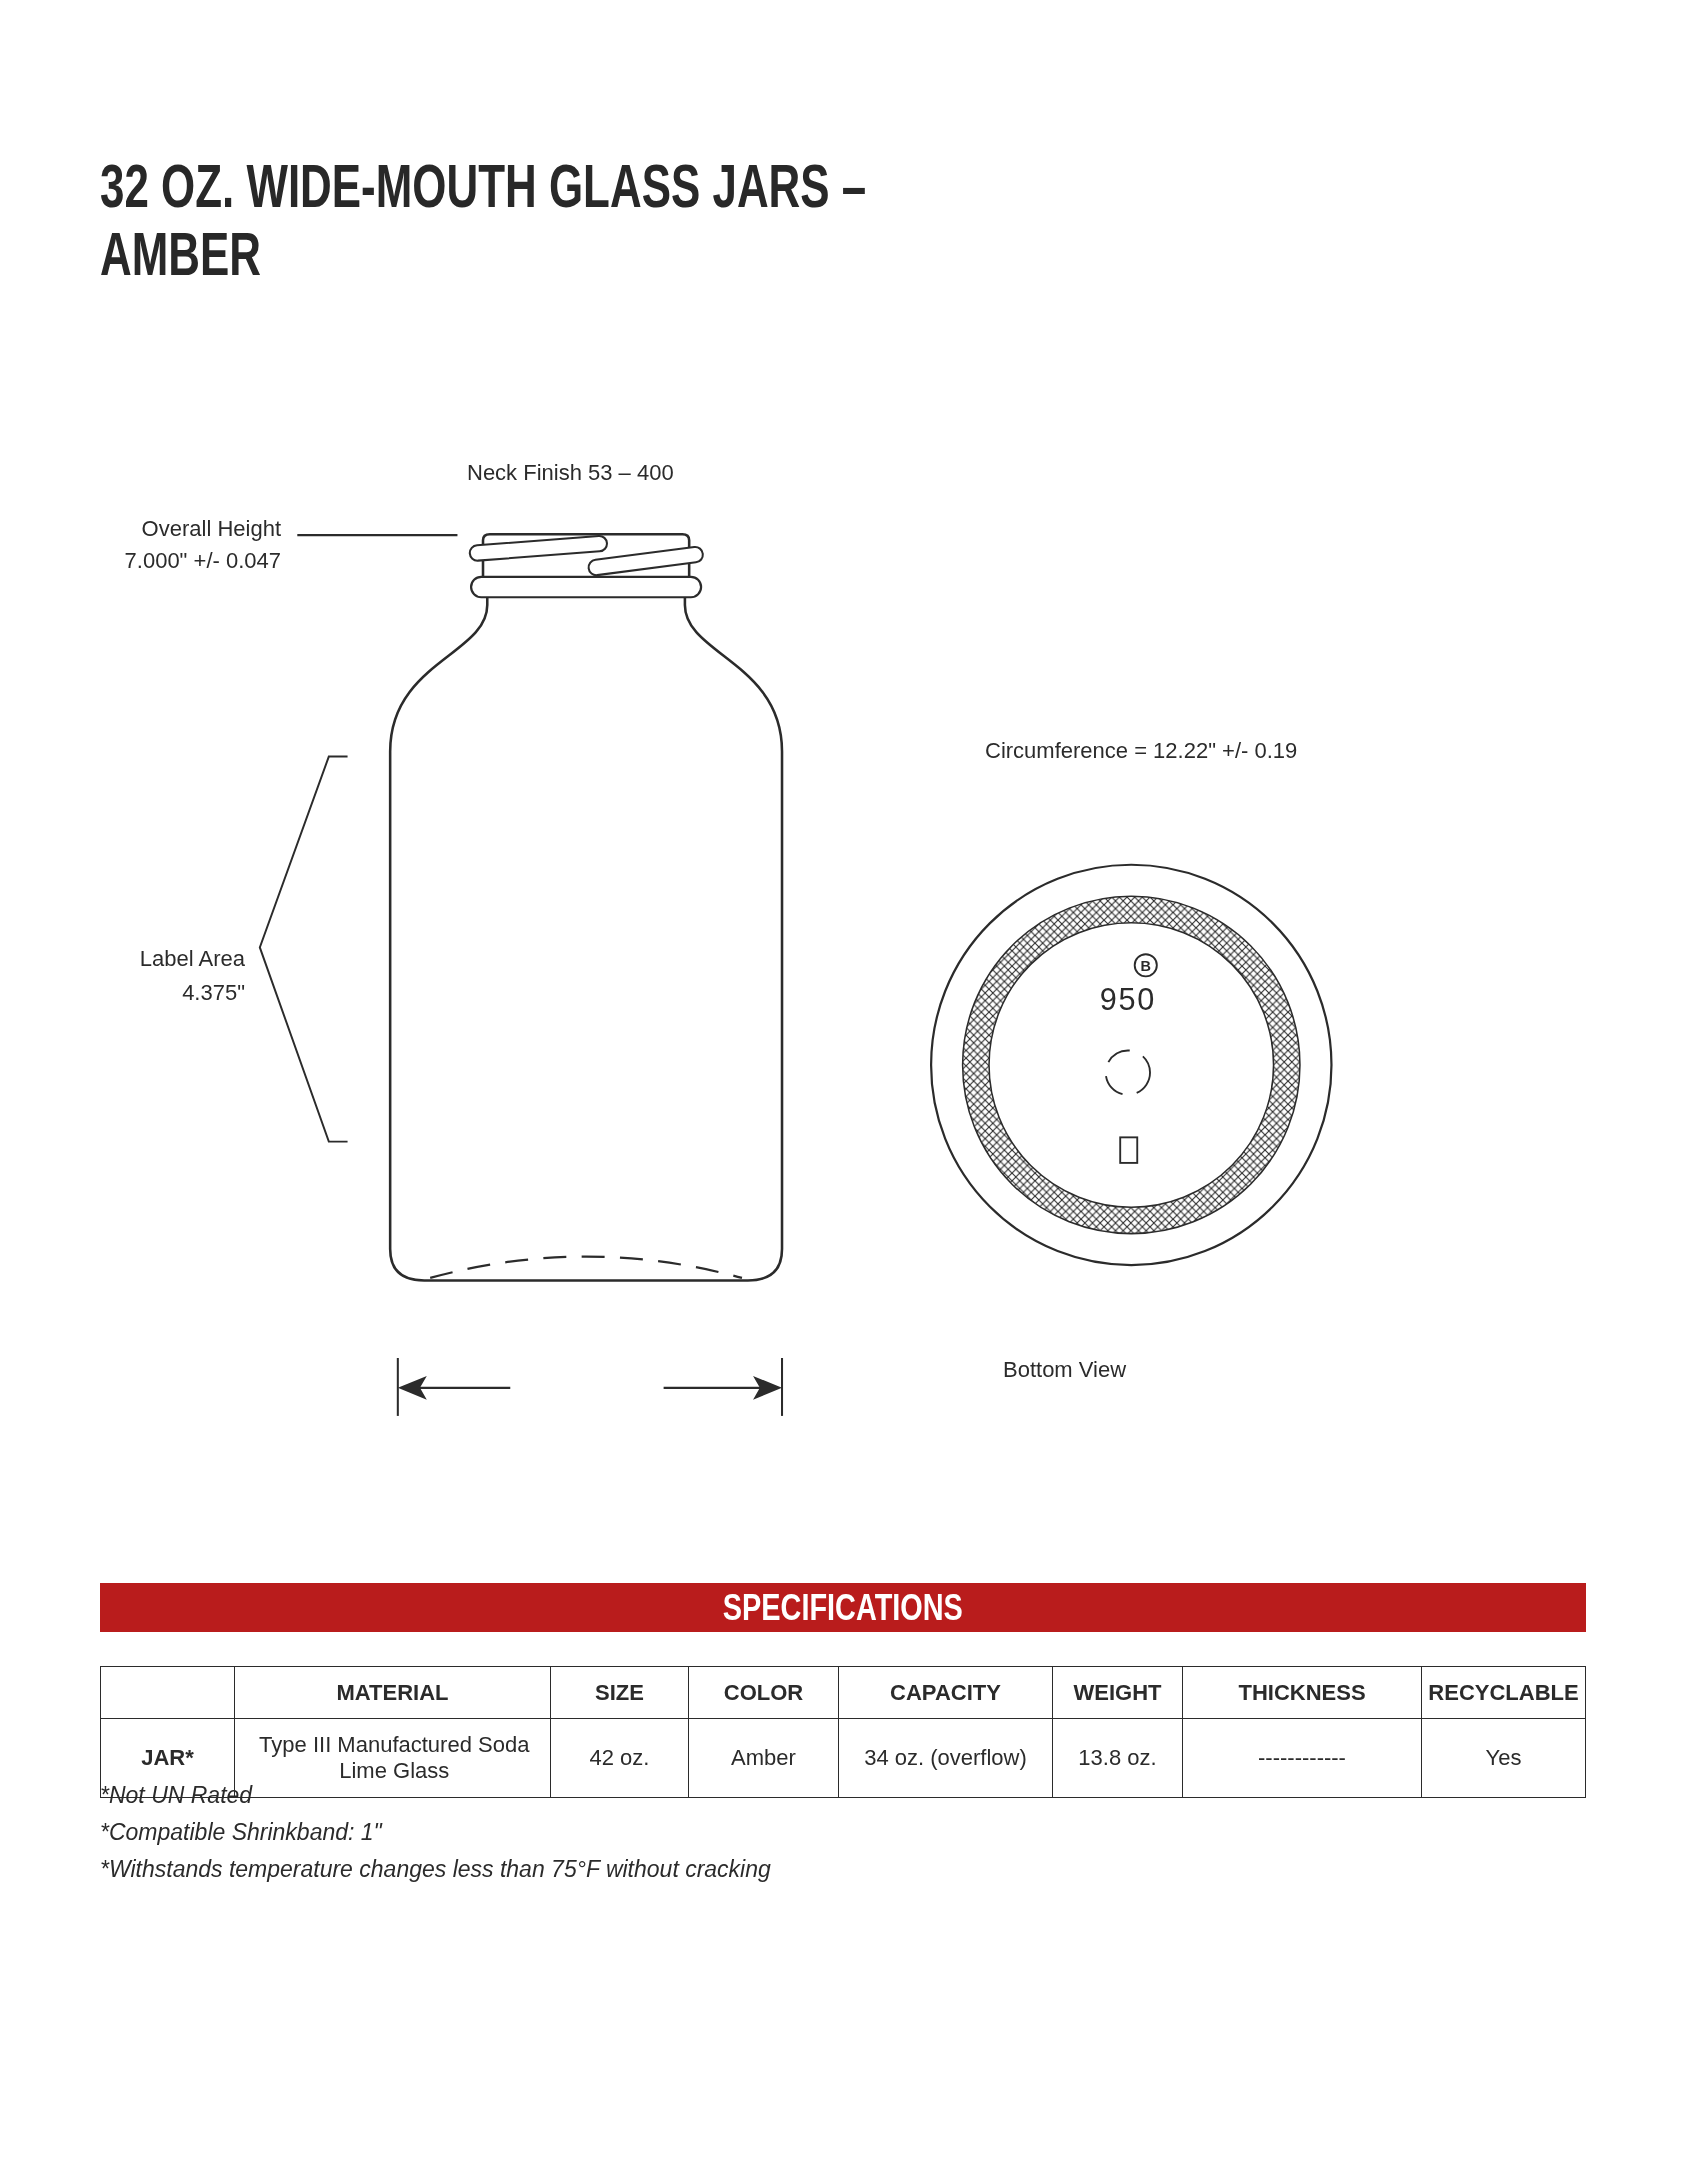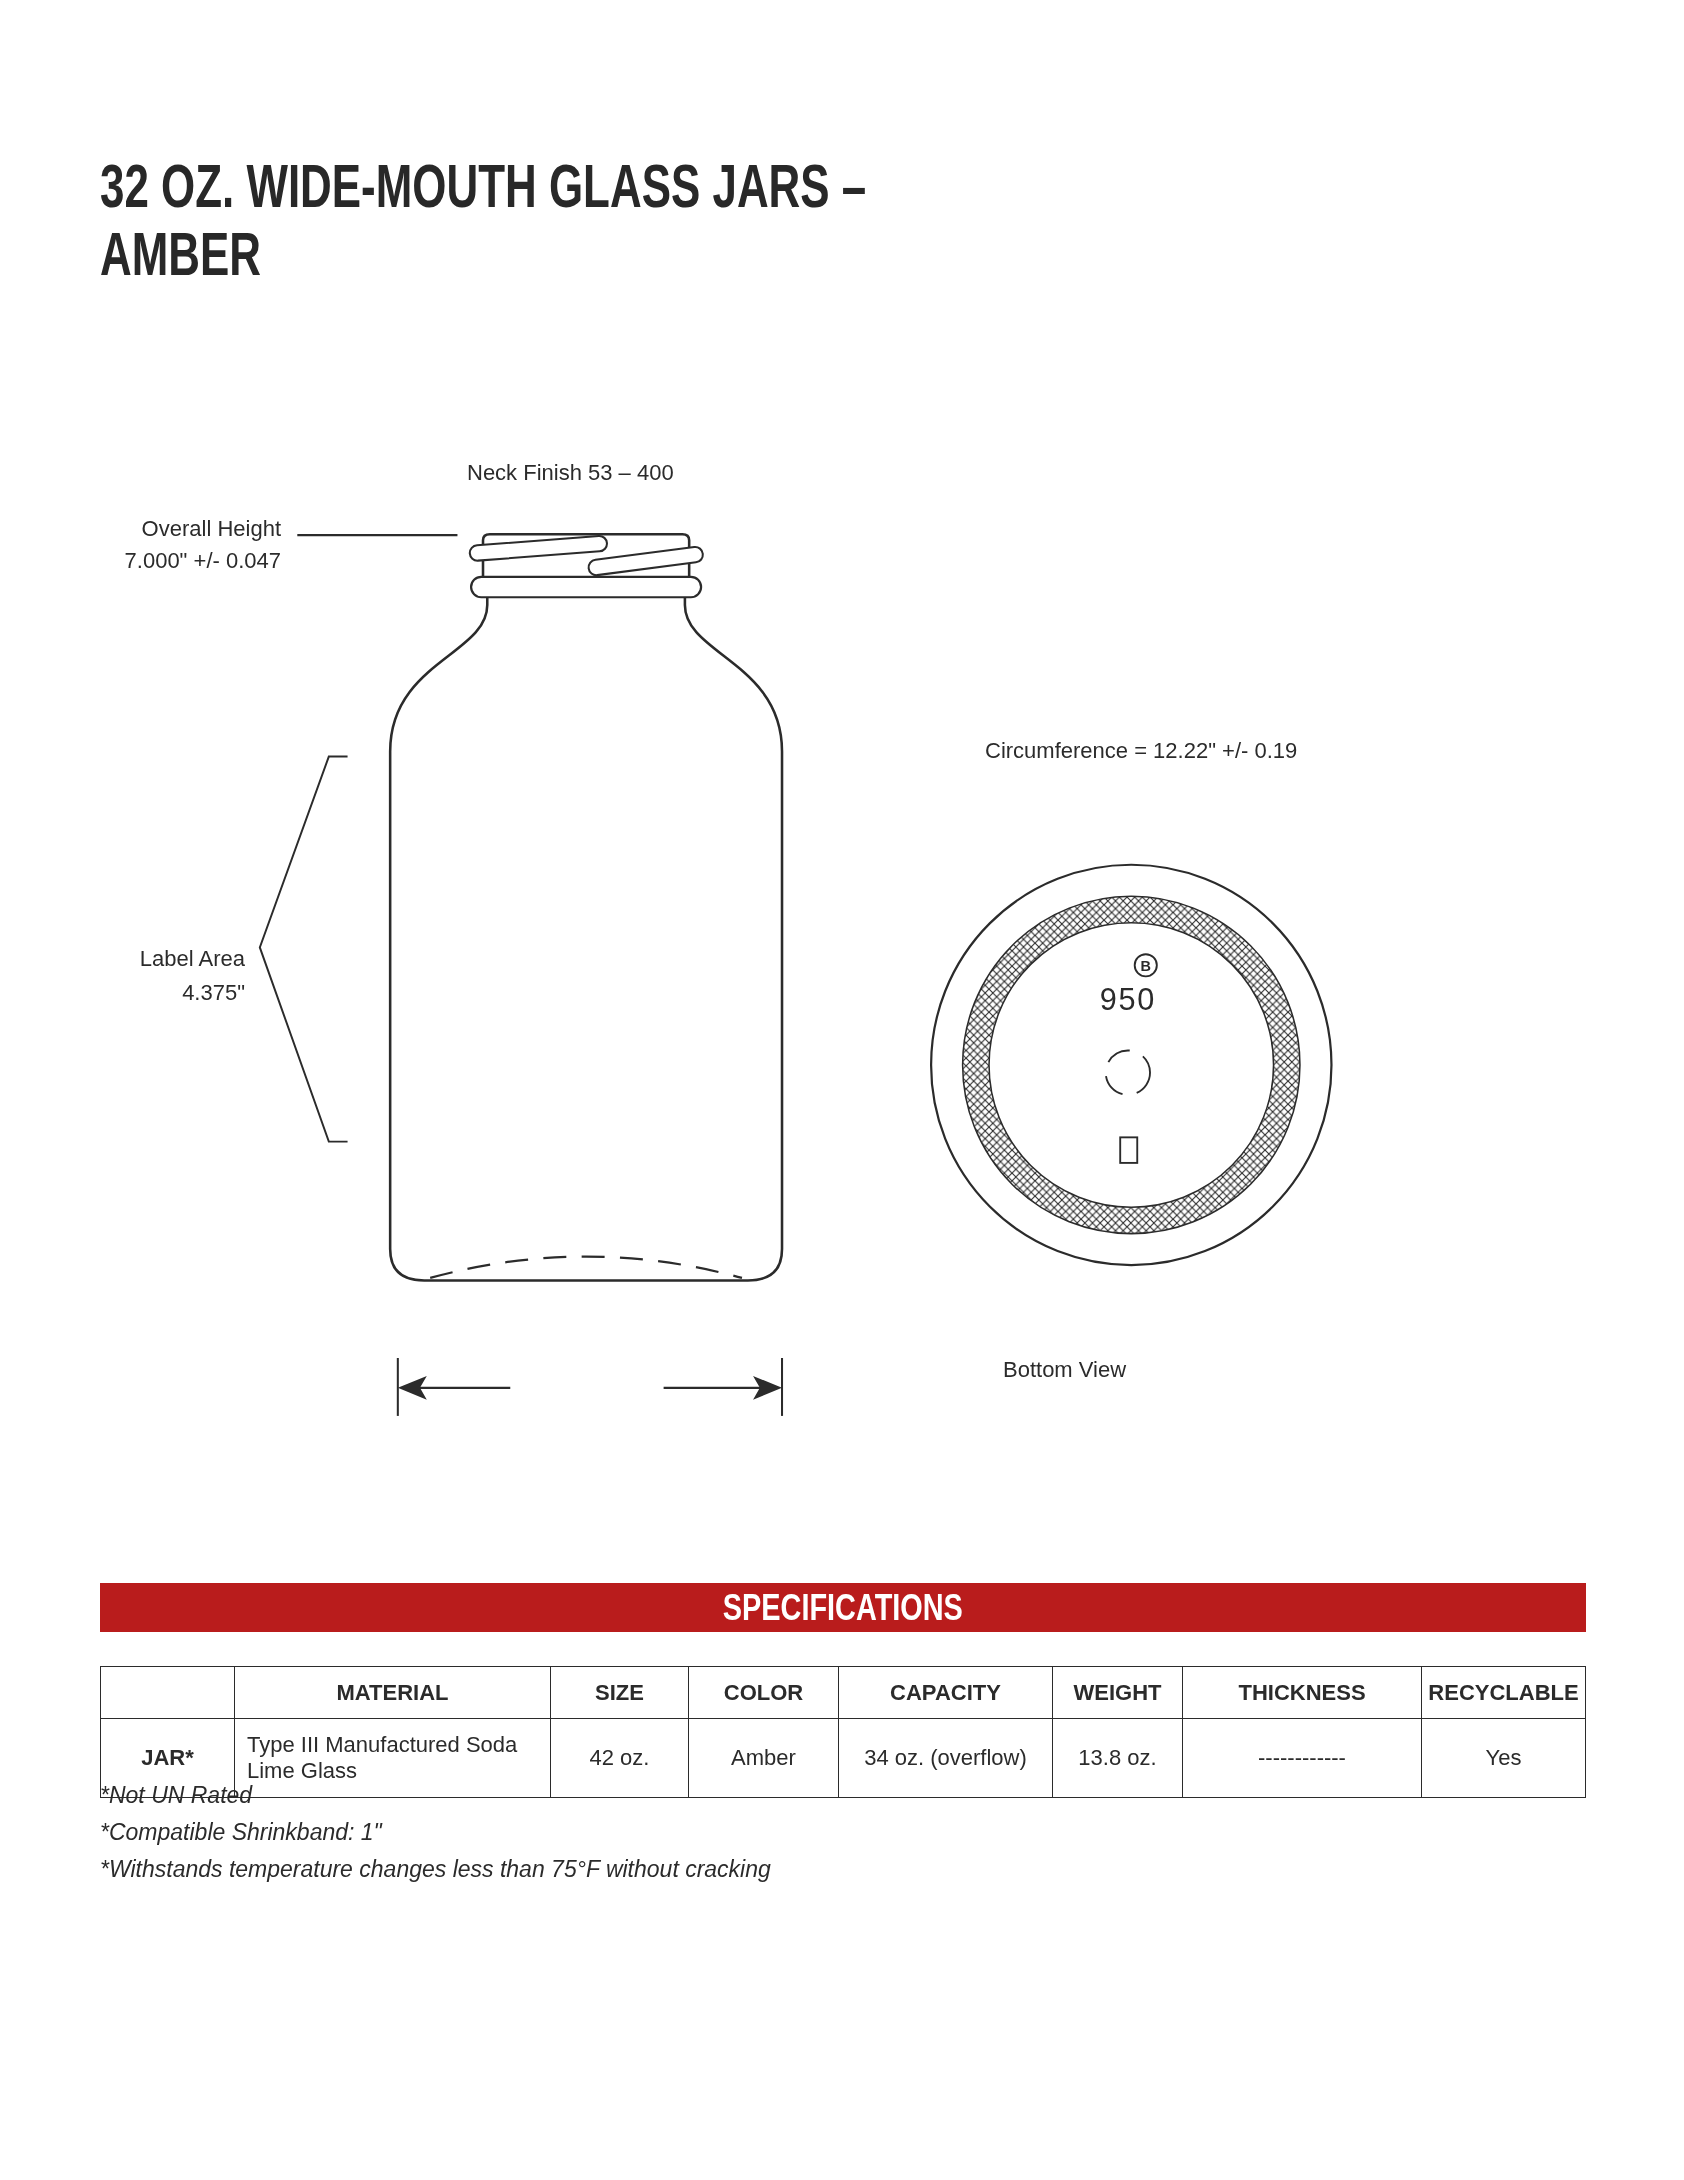--- a/index.html
+++ b/index.html
@@ -46,21 +46,21 @@
     border-collapse:collapse;table-layout:fixed;
   }
   .spec-table th,.spec-table td{
     border:1.7px solid #2b2b2b;
     font-size:22px;text-align:center;vertical-align:middle;
     padding:6px;color:#2b2b2b;
   }
   .spec-table th{height:39px;font-weight:700;}
   .spec-table td{height:66px;font-weight:400;}
   .spec-table td.rowlabel{font-weight:700;}
-  .spec-table td.material{text-align:left;padding-left:12px;padding-right:8.5px;}
+  .spec-table td.material{text-align:center;padding-left:12px;padding-right:8.5px;}
   
   .footnotes{position:absolute;left:100px;top:1777px;font-size:23px;line-height:37px;color:#2b2b2b;font-style:italic;}
 </style>
 </head>
 <body>
 
 <div class="page">
 
   <div class="title">
     <div>32 OZ. WIDE-MOUTH GLASS JARS –</div>

